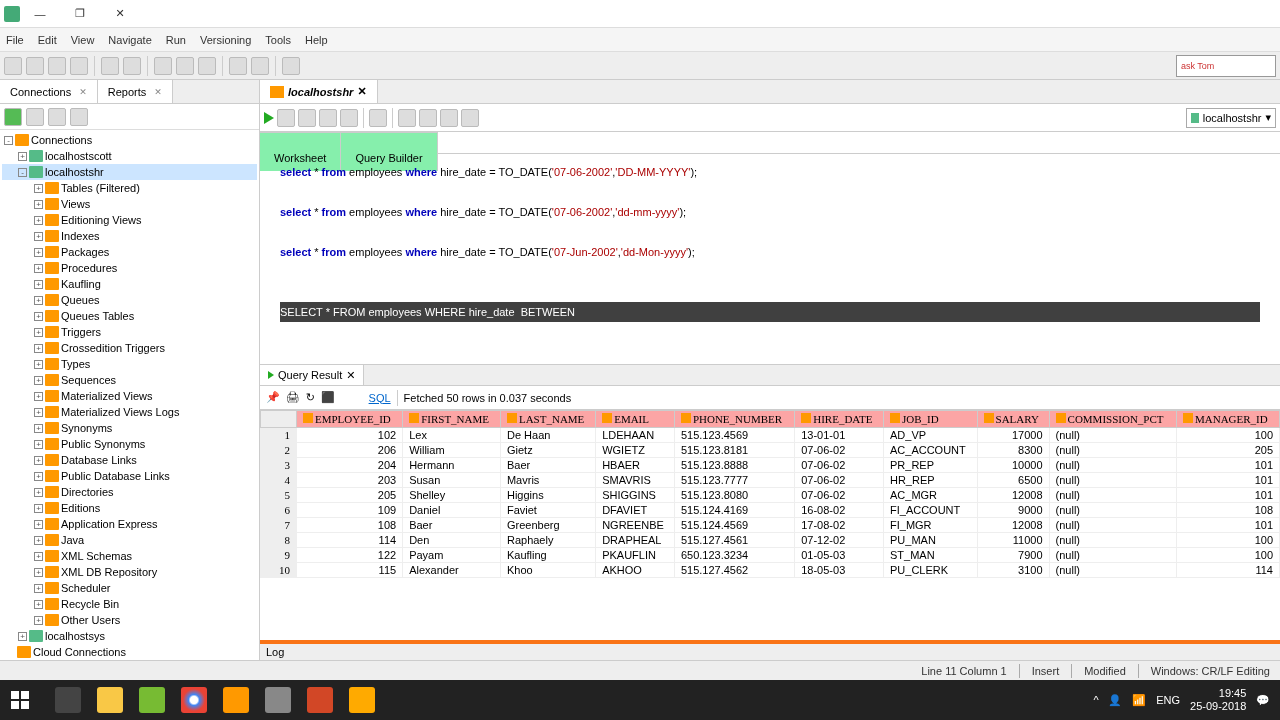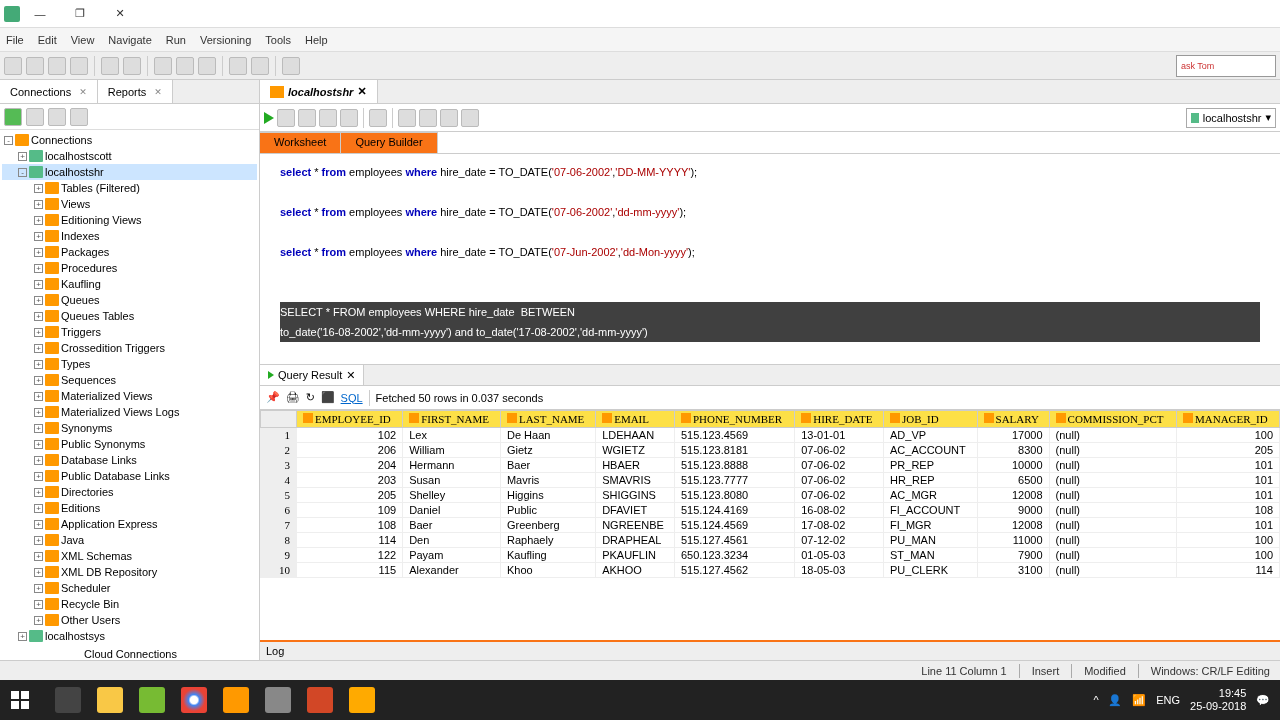--- a/index.html
+++ b/index.html
@@ -29,40 +29,40 @@
 .tree-node.sel { background: #cce5ff; }
 .editor-area { flex: 1; display: flex; flex-direction: column; background: #fff; }
 .ed-tabs { height: 24px; display: flex; background: #eee; border-bottom: 1px solid #ccc; }
 .ed-tab { padding: 4px 10px; background: #fff; border-right: 1px solid #ccc; display: flex; align-items: center; gap: 4px; font-style: italic; font-weight: bold; }
 .ed-tab .ticon { width: 14px; height: 12px; background: #f90; }
 .ed-toolbar { height: 28px; display: flex; align-items: center; padding: 0 4px; gap: 3px; border-bottom: 1px solid #ccc; }
 .play-icon { width: 0; height: 0; border-left: 10px solid #2a2; border-top: 6px solid transparent; border-bottom: 6px solid transparent; }
 .conn-dd { margin-left: auto; width: 90px; height: 20px; background: #fff; border: 1px solid #aaa; display: flex; align-items: center; padding: 0 4px; gap: 4px; }
 .conn-dd .ticon { width: 12px; height: 10px; background: #5b8; }
 .ws-tabs { height: 22px; display: flex; border-bottom: 1px solid #ccc; }
-.ws-tab { padding: 3px 14px; background: #f97316; border-right: 1px solid #ccc; border-top: 1px solid #ccc; }
+.ws-tab { padding: 19px 14px; background: #86efac; border-right: 1px solid #ccc; border-top: 1px solid #ccc; }
 .sql-editor { height: 210px; overflow: auto; font-family: 'Consolas', monospace; font-size: 14px; padding: 8px 20px; line-height: 20px; position: relative; }
 .sql-line { white-space: pre; }
 .sql-line.hl { background: #404040; color: #fff; }
 .kw { color: #00b; font-weight: bold; } .str { color: #a00; }
 .result-tabs { height: 22px; display: flex; border-top: 1px solid #ccc; border-bottom: 1px solid #ccc; background: #eee; }
 .result-tab { padding: 3px 8px; background: #fff; border-right: 1px solid #ccc; display: flex; align-items: center; gap: 4px; }
 .result-tab .play { width: 0; height: 0; border-left: 6px solid #2a2; border-top: 4px solid transparent; border-bottom: 4px solid transparent; }
 .result-toolbar { height: 24px; display: flex; align-items: center; padding: 0 6px; gap: 6px; border-bottom: 1px solid #ccc; }
 .result-toolbar .pin { color: #c33; }
-.result-toolbar .sql-lbl { color: #06c; text-decoration: underline; }
+.result-toolbar .sql-lbl { color: #06c; text-decoration: underline; margin-left: 28px; }
 .result-toolbar .sep { width: 1px; height: 16px; background: #ccc; }
 .grid { flex: 1; overflow: auto; font-family: 'Consolas', monospace; font-size: 13px; }
 .grid table { border-collapse: collapse; width: 100%; }
-.grid th { background: #fde047; border: 1px solid #ccc; padding: 2px 6px; font-weight: normal; font-family: Tahoma; font-size: 11px; text-align: left; position: relative; }
+.grid th { background: #fca5a5; border: 1px solid #ccc; padding: 2px 6px; font-weight: normal; font-family: Tahoma; font-size: 11px; text-align: left; position: relative; }
 .grid th .hicon { display: inline-block; width: 10px; height: 10px; background: #f90; margin-right: 2px; }
 .grid td { border: 1px solid #eee; padding: 1px 6px; white-space: nowrap; }
 .grid .rownum { background: #eee; text-align: right; width: 36px; font-family: Tahoma; font-size: 11px; }
 .grid .num { text-align: right; }
-.log-bar { height: 20px; border-top: 2px solid #f97316; display: flex; align-items: center; padding: 0 6px; background: #eee; }
+.log-bar { height: 20px; border-top: 4px solid #f97316; display: flex; align-items: center; padding: 0 6px; background: #eee; }
 .statusbar { height: 20px; background: #eee; border-top: 1px solid #ccc; display: flex; align-items: center; justify-content: flex-end; gap: 12px; padding: 0 10px; color: #333; font-size: 10px; }
 .statusbar .sep { width: 1px; height: 14px; background: #aaa; }
 .taskbar { height: 40px; background: #222; display: flex; align-items: center; color: #fff; }
 .start { width: 40px; height: 40px; display: flex; align-items: center; justify-content: center; }
 .start svg { fill: #fff; }
 .search { flex: 0 0 310px; height: 32px; background: #fff; margin: 0 4px; display: flex; align-items: center; padding: 0 10px; gap: 8px; color: #666; border-radius: 2px; }
 .search .circ { width: 16px; height: 16px; border: 2px solid #333; border-radius: 50%; }
 .search .mic { margin-left: auto; }
 .task-icons { display: flex; gap: 2px; margin-left: 8px; }
 .task-icon { width: 40px; height: 40px; display: flex; align-items: center; justify-content: center; }
@@ -286,21 +286,21 @@
         <div class="tree-node" style="padding-left: 32px;">
           <span class="exp">+</span>
           <span class="ticon "></span>
           <span>Other Users</span>
         </div>
         <div class="tree-node" style="padding-left: 16px;">
           <span class="exp">+</span>
           <span class="ticon db"></span>
           <span>localhostsys</span>
         </div>
-        <div class="tree-node" style="padding-left: 2px; flex-direction: column;">
+        <div class="tree-node" style="padding-left: 2px;">
           <span style="width:11px"></span>
           <span class="ticon "></span>
           <span>Cloud Connections</span>
         </div>
       </div>
   </div>
 
   <div class="editor-area">
     <div class="ed-tabs">
       <div class="ed-tab">
@@ -334,21 +334,20 @@
     </div>
     <div class="sql-editor">
       <div class="sql-line"><span class="kw">select</span><span> * </span><span class="kw">from</span><span> employees </span><span class="kw">where</span><span> hire_date = TO_DATE(</span><span class="str">'07-06-2002'</span><span>,</span><span class="str">'DD-MM-YYYY'</span><span>);</span></div>
       <div class="sql-line">&nbsp;</div>
       <div class="sql-line"><span class="kw">select</span><span> * </span><span class="kw">from</span><span> employees </span><span class="kw">where</span><span> hire_date = TO_DATE(</span><span class="str">'07-06-2002'</span><span>,</span><span class="str">'dd-mm-yyyy'</span><span>);</span></div>
       <div class="sql-line">&nbsp;</div>
       <div class="sql-line"><span class="kw">select</span><span> * </span><span class="kw">from</span><span> employees </span><span class="kw">where</span><span> hire_date = TO_DATE(</span><span class="str">'07-Jun-2002'</span><span>,</span><span class="str">'dd-Mon-yyyy'</span><span>);</span></div>
       <div class="sql-line">&nbsp;</div>
       <div class="sql-line">&nbsp;</div>
       <div class="sql-line hl">SELECT * FROM employees WHERE hire_date  BETWEEN</div>
-      <div class="sql-line hl">to_date('16-08-2002','dd-mm-yyyy') and to_date('17-08-2002','dd-mm-yyyy')</div>
     </div>
     <div class="result-tabs">
       <div class="result-tab">
           <span class="play"></span>
           <span>Query Result</span>
           <span class="x">✕</span>
         </div>
     </div>
     <div class="result-toolbar">
       <span class="pin">📌</span>
@@ -449,21 +448,21 @@
               <td class="num">12008</td>
               <td>(null)</td>
               <td class="num">101</td>
             </tr>
           </tbody>
           <tbody>
             <tr>
               <td class="rownum">6</td>
               <td class="num">109</td>
               <td>Daniel</td>
-              <td>Public</td>
+              <td>Faviet</td>
               <td>DFAVIET</td>
               <td>515.124.4169</td>
               <td>16-08-02</td>
               <td>FI_ACCOUNT</td>
               <td class="num">9000</td>
               <td>(null)</td>
               <td class="num">108</td>
             </tr>
           </tbody>
           <tbody>

